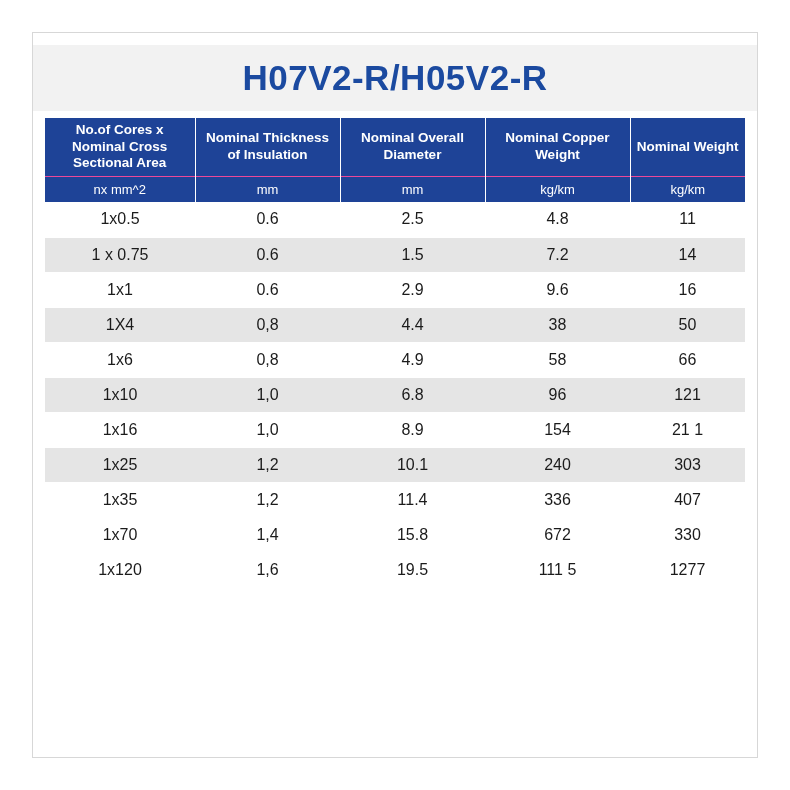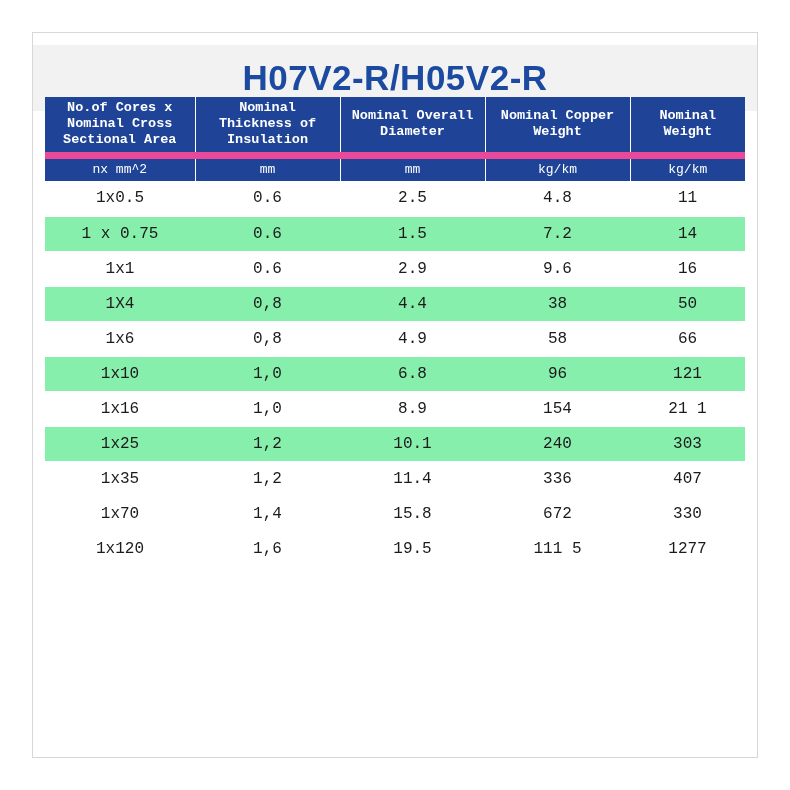--- a/index.html
+++ b/index.html
@@ -43,25 +43,24 @@
   }
   .title-text {
     font-size: 35px;
     font-weight: bold;
     color: #1b4aa0;
     letter-spacing: 0.5px;
   }
   table.spec {
     position: absolute;
     left: 45px;
-    top: 97px;
+    top: 118px;
     width: 700px;
     border-collapse: collapse;
     table-layout: fixed;
-    font-family: Liberation Mono, monospace;
   }
   table.spec th, table.spec td {
     padding: 0;
     margin: 0;
   }
   thead th.head-main {
     background: #1e4397;
     color: #ffffff;
     font-size: 13.5px;
     font-weight: bold;
@@ -73,40 +72,40 @@
     box-sizing: border-box;
   }
   thead th.head-unit {
     background: #1e4397;
     color: #ffffff;
     font-size: 13px;
     font-weight: normal;
     height: 26px;
     vertical-align: middle;
     text-align: center;
-    border-top: 7px solid #ec4899;
+    border-top: 1px solid #ec4899;
     box-sizing: border-box;
   }
   thead th.head-main.sep, thead th.head-unit.sep {
     border-left: 1px solid #ffffff;
   }
   tbody td {
     height: 35px;
     text-align: center;
     vertical-align: middle;
     font-size: 16px;
     color: #1b1b1b;
     border-bottom: 1px solid #ffffff;
     box-sizing: border-box;
   }
   tbody tr.odd td {
     background: #ffffff;
   }
   tbody tr.even td {
-    background: #86efac;
+    background: #e5e5e5;
   }
   .col1 { width: 150px; }
   .col2 { width: 145px; }
   .col3 { width: 145px; }
   .col4 { width: 145px; }
   .col5 { width: 115px; }
 </style>
 </head>
 <body>
 

